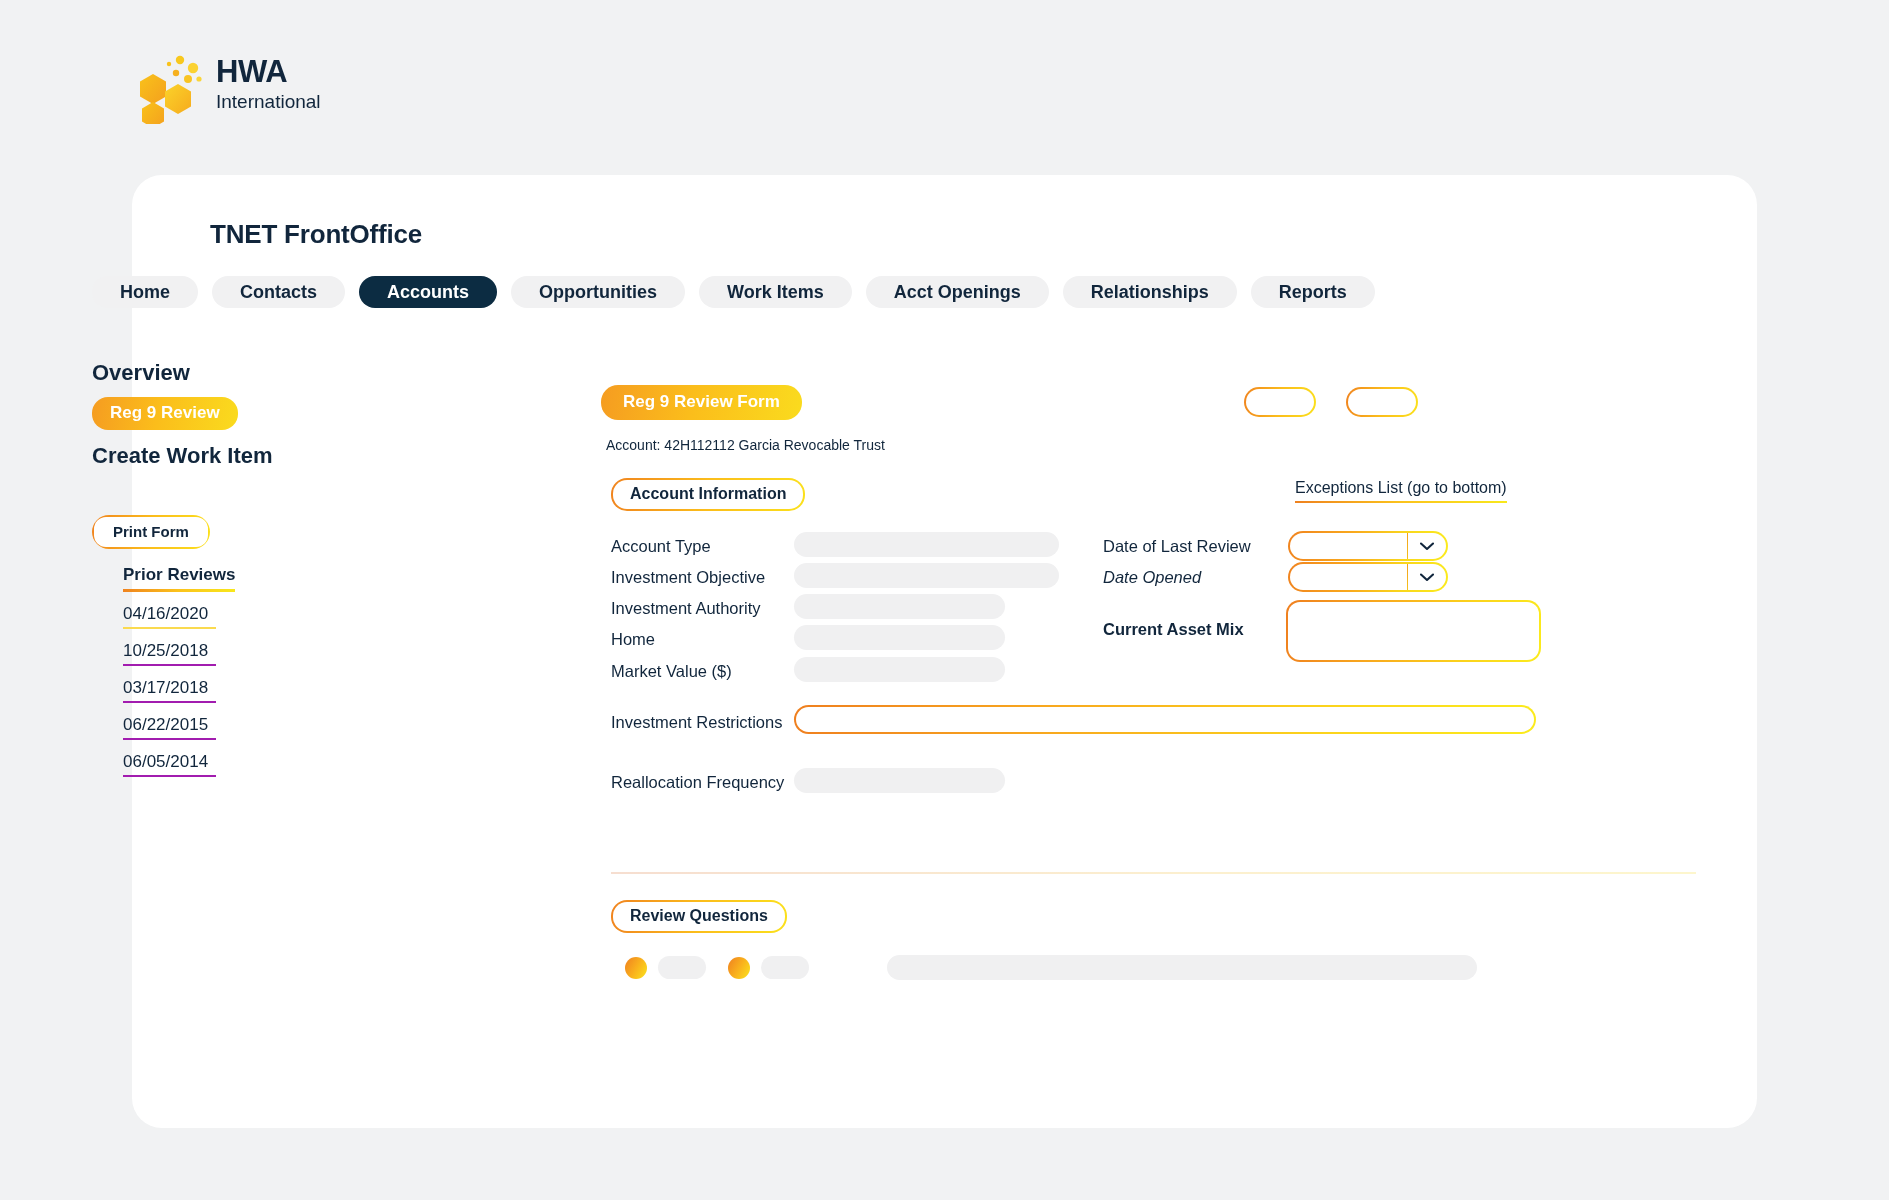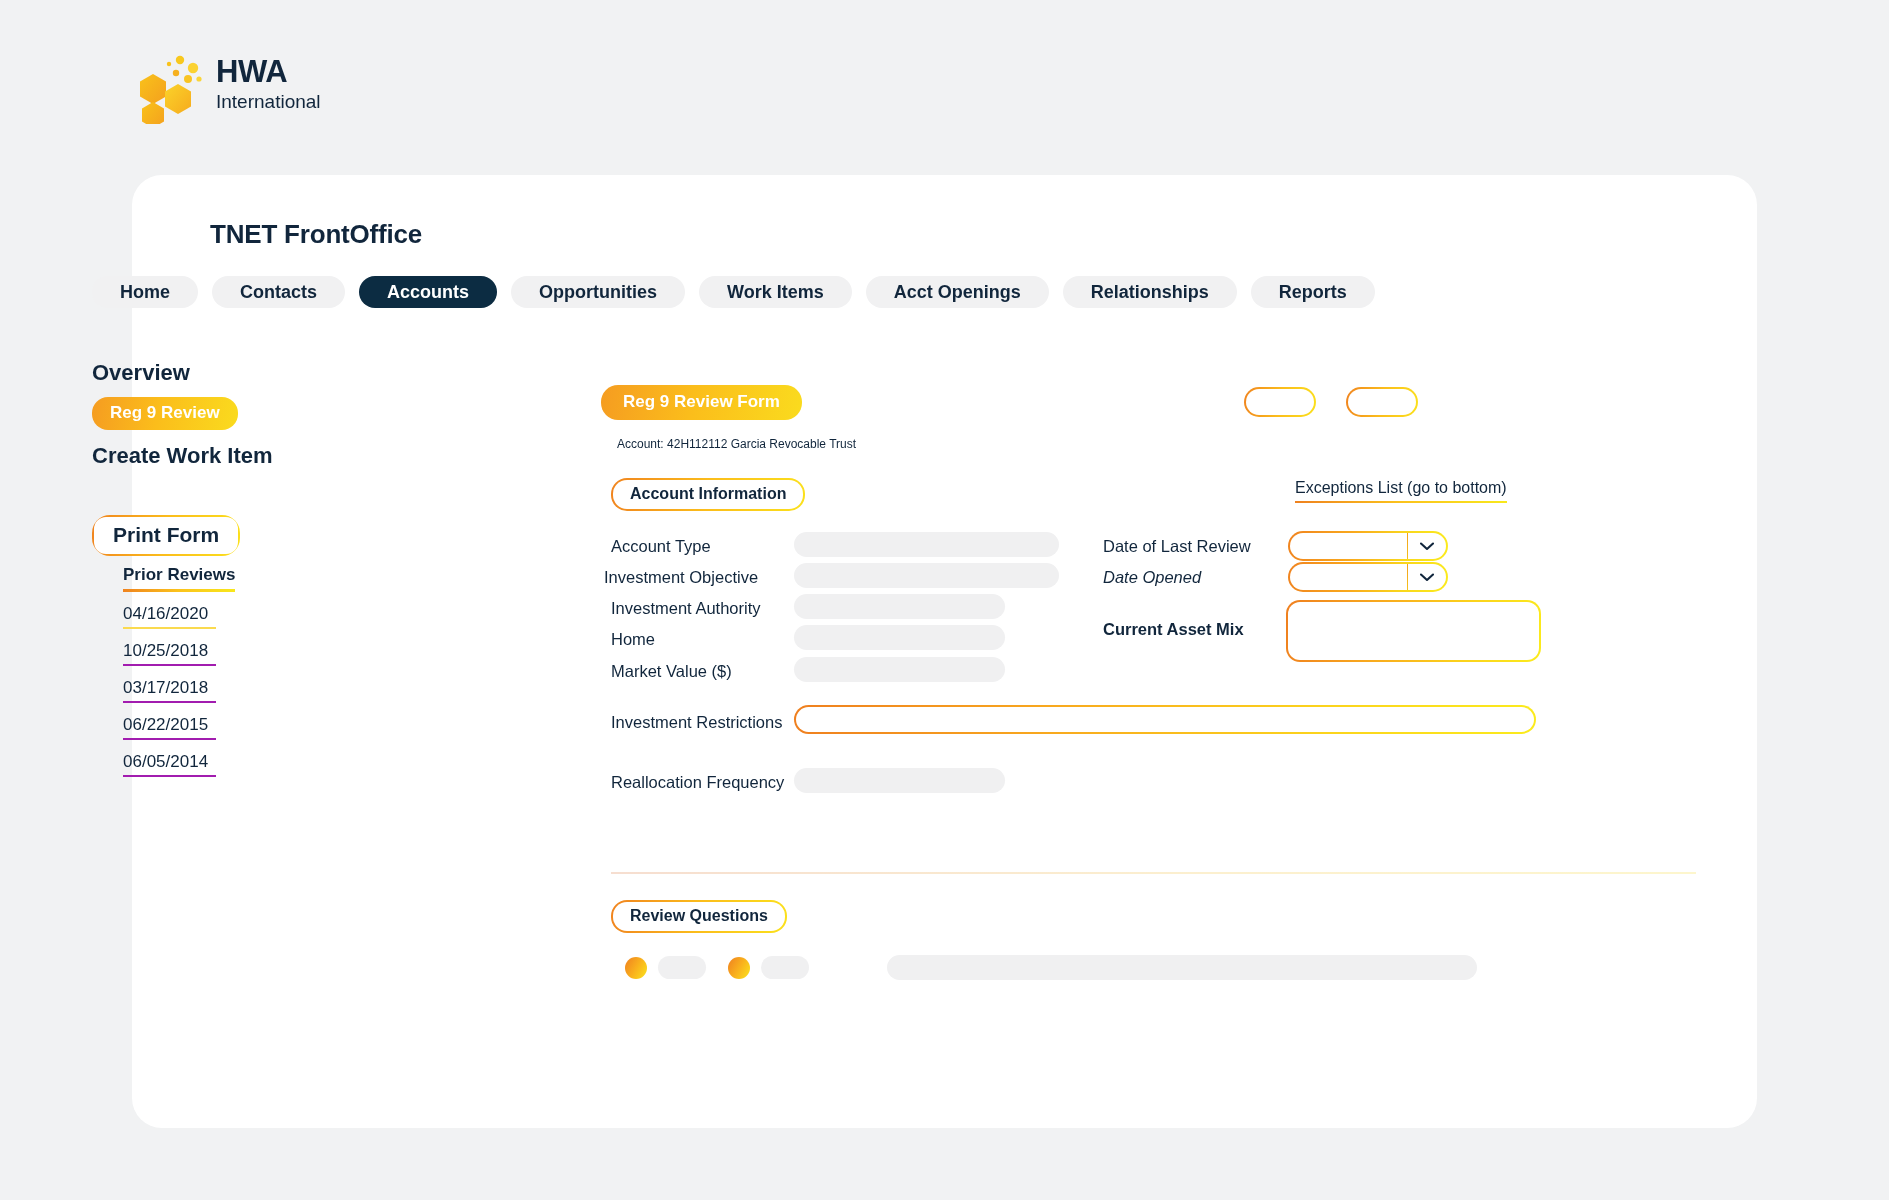--- a/index.html
+++ b/index.html
@@ -94,21 +94,21 @@
     padding: 2px;
     border-radius: 18px;
     background: linear-gradient(100deg, #f0831f 0%, #fbbd1b 50%, #fbe11c 100%);
     cursor: pointer;
     display: inline-block;
   }
   #print-form-btn .inner {
     background: #ffffff;
     border-radius: 12px;
     padding: 6px 19px 7px 19px;
-    font-size: 21px; font-weight: 700; color: #11263c;
+    font-size: 15px; font-weight: 700; color: #11263c;
     white-space: nowrap;
   }
 
   #prior-reviews {
     position: absolute; left: 31px; top: 205px;
   }
   #prior-reviews-title {
     font-size: 17px; font-weight: 700;
     padding-bottom: 4px;
     display: inline-block;
@@ -135,22 +135,22 @@
   #form-badge {
     position: absolute; left: 0; top: 0;
     background: linear-gradient(100deg, #f59c21 0%, #fbbd1b 45%, #fadb1e 100%);
     color: #ffffff;
     padding: 7px 22px 8px 22px;
     border-radius: 17px;
     font-size: 17px; font-weight: 700;
     white-space: nowrap;
   }
   #form-account-line {
-    position: absolute; left: 16px; top: 52px;
-    font-size: 12px; font-weight: 400; color: #11263c;
+    position: absolute; left: 5px; top: 52px;
+    font-size: 14px; font-weight: 400; color: #11263c;
     white-space: nowrap;
   }
 
   .ghost-pill-btn {
     position: absolute; top: 2px;
     width: 72px; height: 30px;
     padding: 2px;
     border-radius: 16px;
     background: linear-gradient(100deg, #f0831f 0%, #fbbd1b 50%, #fbe11c 100%);
     cursor: pointer;
@@ -363,21 +363,21 @@
     <div class="inner">Account Information</div>
   </div>
 
   <a id="exceptions-link">Exceptions List (go to bottom)</a>
 
   <div class="field-row" style="left:10px; top:152px;">
     <span class="field-label">Account Type</span>
   </div>
   <div class="ph-bar" style="position:absolute; left:193px; top:147px; width:265px;"></div>
 
-  <div class="field-row" style="left:3px; top:183px;">
+  <div class="field-row" style="left:10px; top:183px;">
     <span class="field-label">Investment Objective</span>
   </div>
   <div class="ph-bar" style="position:absolute; left:193px; top:178px; width:265px;"></div>
 
   <div class="field-row" style="left:10px; top:214px;">
     <span class="field-label">Investment Authority</span>
   </div>
   <div class="ph-bar" style="position:absolute; left:193px; top:209px; width:211px;"></div>
 
   <div class="field-row" style="left:10px; top:245px;">

